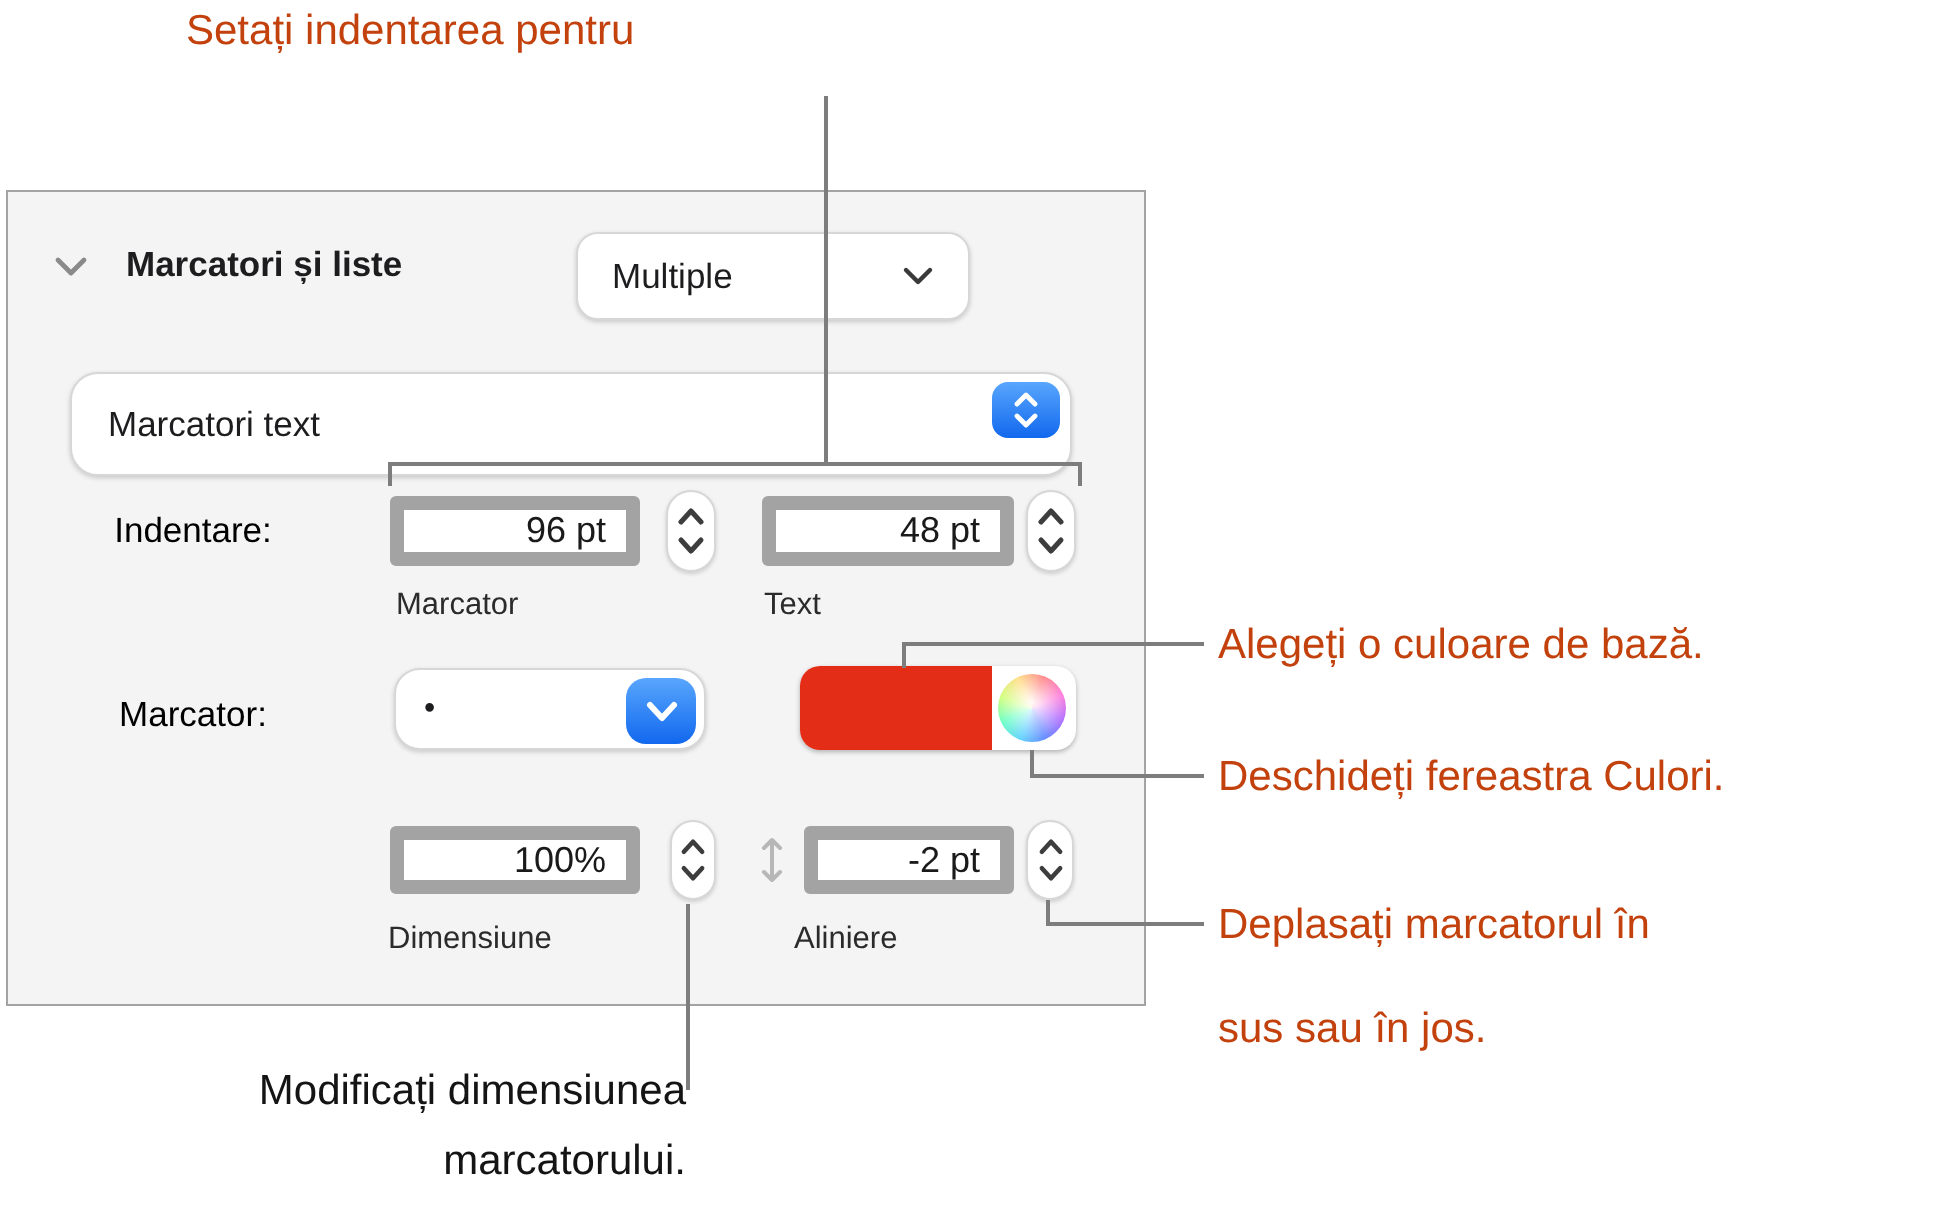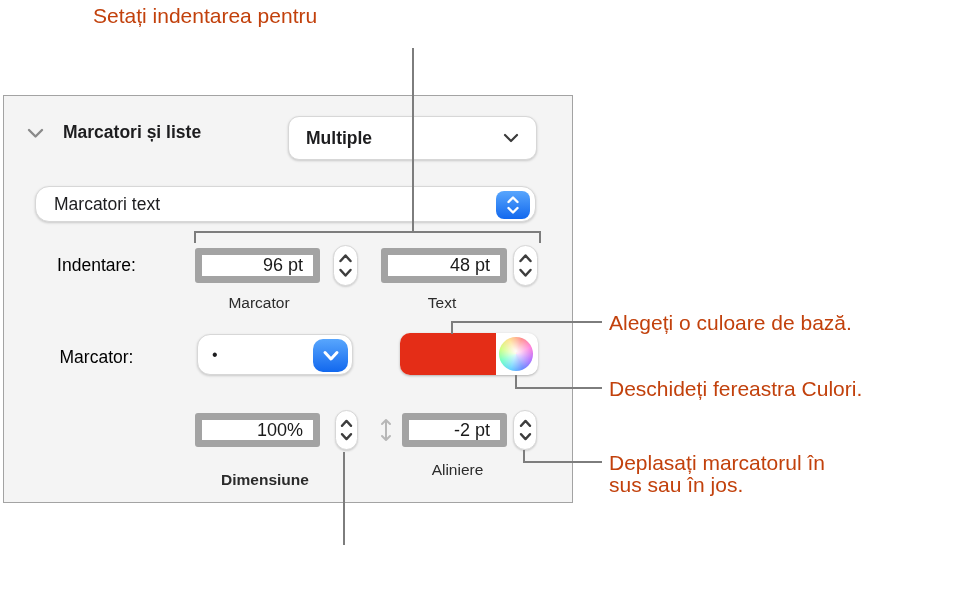--- a/index.html
+++ b/index.html
@@ -20,21 +20,21 @@
 
   .ctl{position:absolute;z-index:2;box-sizing:border-box;}
   .popup{background:#fff;border:1px solid #d7d7d7;box-shadow:0 1px 2.5px rgba(0,0,0,.18);
          display:flex;align-items:center;}
   .popup-label{font-size:17.5px;color:#1d1d1f;}
   .field{background:#fff;border:7px solid #a3a3a3;border-radius:3px;
          display:flex;align-items:center;justify-content:flex-end;
          font-size:18px;color:#1a1a1a;padding-right:10px;}
   .stepper{background:#fff;border:1px solid #d7d7d7;border-radius:13px;
            box-shadow:0 1px 2px rgba(0,0,0,.16);display:flex;align-items:center;justify-content:center;}
-  .caption{position:absolute;z-index:2;font-size:15.5px;color:#2b2b2b;text-align:center;}
+  .caption{position:absolute;z-index:2;font-size:15.5px;color:#2b2b2b;}
   .rowlabel{position:absolute;z-index:2;font-size:17.5px;color:#000000;text-align:center;}
   .bluebtn{position:absolute;background:linear-gradient(180deg,#5fa6ff 0%,#57a5fd 0%,var(--accent-blue,#2e7ef7) 100%);
            background:linear-gradient(180deg,#58a6fd,#1268ee);
            border-radius:9px;display:flex;align-items:center;justify-content:center;}
   .swatch-red{position:absolute;left:0;top:0;height:100%;width:96px;background:var(--swatch-red,#e42d17);}
   .wheel{position:absolute;width:34px;height:34px;border-radius:50%;
      background:
        radial-gradient(circle at 50% 42%, rgba(255,255,255,.96) 0%, rgba(255,255,255,.5) 34%, rgba(255,255,255,0) 72%),
        conic-gradient(from 20deg,#ff6a6a,#ff6ad5,#b06aff,#6a8cff,#6ad4ff,#6affc3,#c9ff6a,#ffd66a,#ff6a6a);}
   .title{position:absolute;z-index:2;font-size:17.5px;font-weight:700;color:#1d1d1f;white-space:nowrap;}
@@ -47,30 +47,30 @@
 
   <div class="panel"></div>
 
   <span class="ctl" style="left:27px;top:128px;">
     <svg width="17" height="11" viewBox="0 0 17 11">
         <polyline points="2,2 8.5,8.5 15,2" fill="none" stroke="#8a8a8a" stroke-width="2.4" stroke-linecap="round" stroke-linejoin="round"></polyline>
       </svg>
   </span>
   <div class="title" style="left:63px;top:122px;">Marcatori și liste</div>
 
-  <div class="ctl popup" style="left:288px;top:116px;width:249px;height:44px;border-radius:11px;font-weight:bold;">
+  <div class="ctl popup" style="left:288px;top:116px;width:197px;height:44px;border-radius:11px;">
     <span class="popup-label" style="padding-left:17px;">Multiple</span>
     <span style="position:absolute;right:17px;top:16px;">
       <svg width="16" height="10" viewBox="0 0 16 10">
           <polyline points="2,2 8,8 14,2" fill="none" stroke="#3a3a3a" stroke-width="2.2" stroke-linecap="round" stroke-linejoin="round"></polyline>
         </svg>
     </span>
   </div>
 
-  <div class="ctl popup" style="left:35px;top:186px;width:501px;height:36px;border-radius:14px;">
+  <div class="ctl popup" style="left:35px;top:186px;width:501px;height:52px;border-radius:14px;">
     <span class="popup-label" style="padding-left:18px;">Marcatori text</span>
     <span class="bluebtn" style="right:5px;top:4px;width:34px;height:28px;border-radius:8px;">
       <svg width="18" height="22" viewBox="0 0 18 22">
           <polyline points="4.5,8 9,3.5 13.5,8" fill="none" stroke="#fff" stroke-width="2.4" stroke-linecap="round" stroke-linejoin="round"></polyline>
           <polyline points="4.5,14 9,18.5 13.5,14" fill="none" stroke="#fff" stroke-width="2.4" stroke-linecap="round" stroke-linejoin="round"></polyline>
         </svg>
     </span>
   </div>
 
   <div class="rowlabel" style="left:20px;top:255px;width:153px;">Indentare:</div>
@@ -136,21 +136,21 @@
   <div class="ctl field" style="left:402px;top:413px;width:105px;height:34px;">
     <span>-2 pt</span>
   </div>
   <div class="ctl stepper" style="left:513px;top:410px;width:24px;height:40px;">
     <svg width="21" height="36" viewBox="0 0 23 37">
         <polyline points="6.5,14 11.5,8.5 16.5,14" fill="none" stroke="#3d3d3d" stroke-width="2.5" stroke-linecap="round" stroke-linejoin="round"></polyline>
         <polyline points="6.5,23 11.5,28.5 16.5,23" fill="none" stroke="#3d3d3d" stroke-width="2.5" stroke-linecap="round" stroke-linejoin="round"></polyline>
       </svg>
   </div>
 
-  <div class="caption" style="left:194px;top:471px;width:142px;font-weight:bold;">Dimensiune</div>
+  <div class="caption" style="left:194px;top:461px;width:142px;">Dimensiune</div>
   <div class="caption" style="left:397px;top:461px;width:121px;">Aliniere</div>
 
   <div class="ln" style="left:412px;top:48px;width:2px;height:185px;"></div>
   <div class="ln" style="left:194px;top:231px;width:347px;height:2px;"></div>
   <div class="ln" style="left:194px;top:231px;width:2px;height:12px;"></div>
   <div class="ln" style="left:539px;top:231px;width:2px;height:12px;"></div>
 
   <div class="ln" style="left:451px;top:321px;width:2px;height:13px;"></div>
   <div class="ln" style="left:451px;top:321px;width:151px;height:2px;"></div>
 
@@ -161,16 +161,20 @@
   <div class="ln" style="left:523px;top:461px;width:79px;height:2px;"></div>
 
   <div class="ln" style="left:343px;top:452px;width:2px;height:93px;"></div>
 
   <div class="co" style="left:93px;top:4px;">Setați indentarea pentru</div>
 
   <div class="co" style="left:609px;top:311px;">Alegeți o culoare de bază.</div>
   <div class="co" style="left:609px;top:451px;">Deplasați marcatorul în</div>
 
   <div class="co" style="left:609px;top:377px;">Deschideți fereastra Culori.</div>
-  <div class="co" style="left:609px;top:473px;">sus sau în jos.</div>
+  <div class="co" style="left:609px;top:503px;">sus sau în jos.</div>
 
+  <div class="co-block" style="left:30px;top:528px;width:313px;text-align:right;">
+    <div>Modificați dimensiunea</div>
+    <div>marcatorului.</div>
+  </div>
 
 </div>
 
 </body></html>

